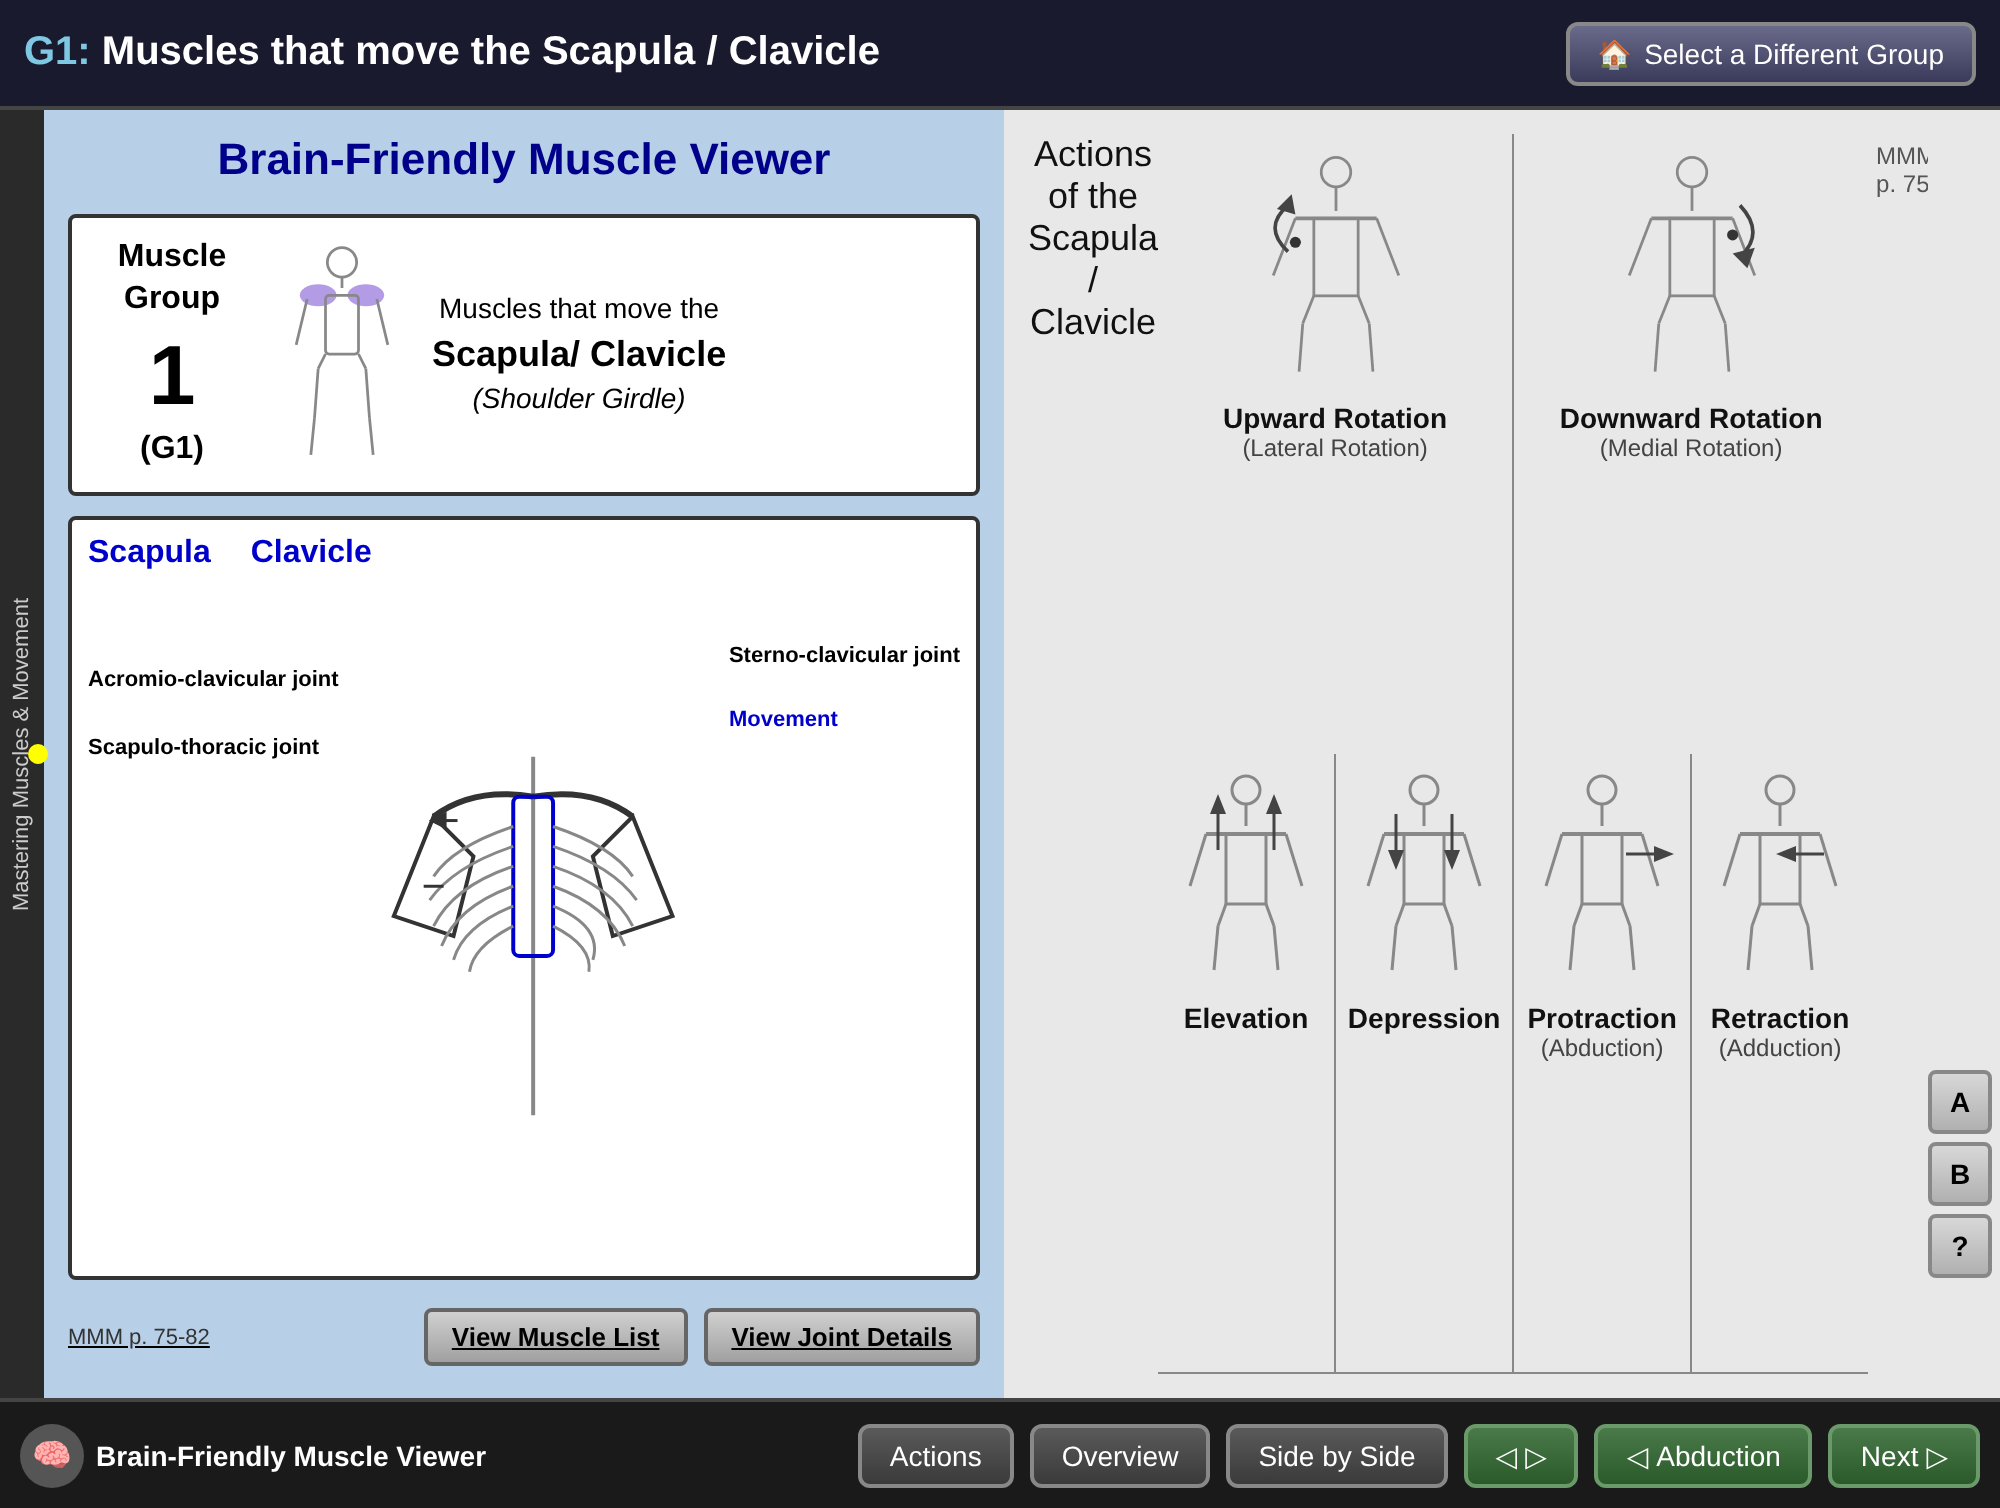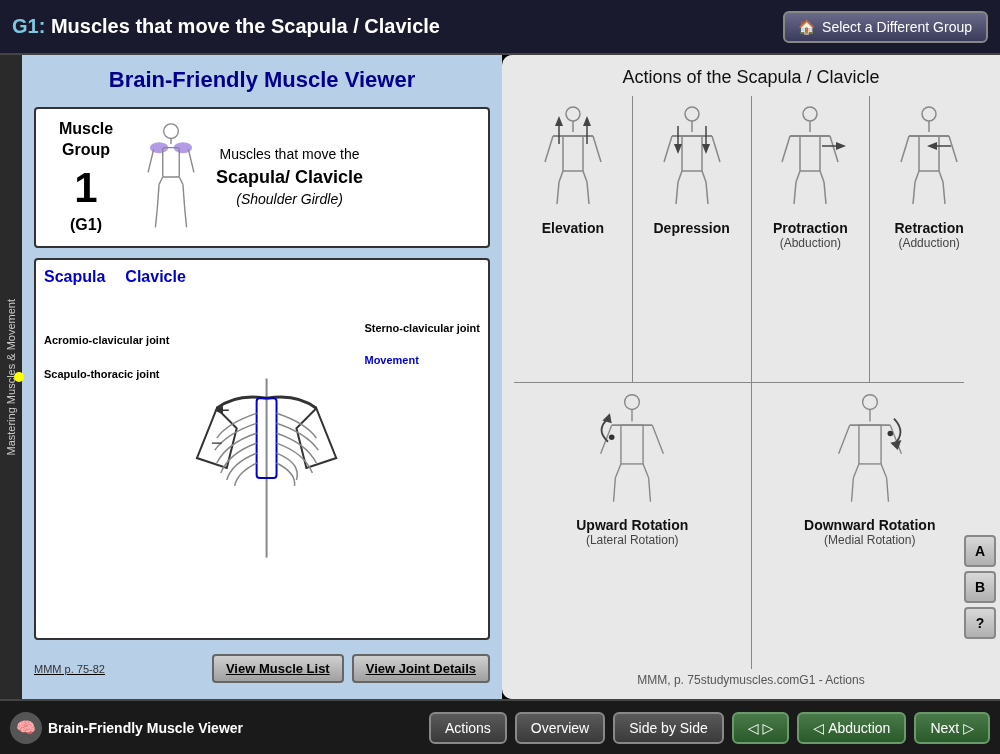--- a/index.html
+++ b/index.html
@@ -221,23 +221,22 @@
       cursor: pointer;
       color: #000;
     }
 
     
     #right-panel {
       flex: 1;
       background: #e8e8e8;
       padding: 12px;
       display: flex;
-      flex-direction: column;
+      flex-direction: row;
       overflow: hidden;
-      border-radius: 10px;
     }
 
     #right-panel-title {
       font-size: 18px;
       color: #111;
       text-align: center;
       margin-bottom: 8px;
     }
 
     #actions-grid {
@@ -536,20 +535,72 @@
         <button class="left-btn">View Joint Details</button>
       </div>
     </div>
 
   </div>
 
   <div id="right-panel">
     <div id="right-panel-title">Actions of the Scapula / Clavicle</div>
 
     <div id="actions-grid">
+
+      <div id="actions-bottom-row">
+
+        <div class="action-item" style="flex:2;">
+          <div class="action-figure" style="width:100px;height:120px;">
+            <svg viewBox="0 0 100 130" class="figure-svg">
+              <circle cx="50" cy="12" r="8" fill="none" stroke="#888" stroke-width="1.5"></circle>
+              <line x1="50" y1="20" x2="50" y2="33" stroke="#888" stroke-width="1.5"></line>
+              <line x1="28" y1="37" x2="72" y2="37" stroke="#888" stroke-width="2"></line>
+              <rect x="38" y="37" width="24" height="42" fill="none" stroke="#888" stroke-width="1.5"></rect>
+              <line x1="28" y1="37" x2="16" y2="68" stroke="#888" stroke-width="1.5"></line>
+              <line x1="72" y1="37" x2="84" y2="68" stroke="#888" stroke-width="1.5"></line>
+              <line x1="38" y1="79" x2="32" y2="94" stroke="#888" stroke-width="1.5"></line>
+              <line x1="62" y1="79" x2="68" y2="94" stroke="#888" stroke-width="1.5"></line>
+              <line x1="32" y1="94" x2="30" y2="120" stroke="#888" stroke-width="1.5"></line>
+              <line x1="68" y1="94" x2="70" y2="120" stroke="#888" stroke-width="1.5"></line>
+
+              <path d="M24,55 Q10,42 24,30" fill="none" stroke="#444" stroke-width="2"></path>
+              <polygon points="18,32 26,24 28,35" fill="#444"></polygon>
+
+              <circle cx="28" cy="50" r="3" fill="#333"></circle>
+            </svg>
+          </div>
+          <div class="action-label">Upward Rotation</div>
+          <div class="action-sublabel">(Lateral Rotation)</div>
+        </div>
+
+        <div class="action-item" style="flex:2;">
+          <div class="action-figure" style="width:100px;height:120px;">
+            <svg viewBox="0 0 100 130" class="figure-svg">
+              <circle cx="50" cy="12" r="8" fill="none" stroke="#888" stroke-width="1.5"></circle>
+              <line x1="50" y1="20" x2="50" y2="33" stroke="#888" stroke-width="1.5"></line>
+              <line x1="28" y1="37" x2="72" y2="37" stroke="#888" stroke-width="2"></line>
+              <rect x="38" y="37" width="24" height="42" fill="none" stroke="#888" stroke-width="1.5"></rect>
+              <line x1="28" y1="37" x2="16" y2="68" stroke="#888" stroke-width="1.5"></line>
+              <line x1="72" y1="37" x2="84" y2="68" stroke="#888" stroke-width="1.5"></line>
+              <line x1="38" y1="79" x2="32" y2="94" stroke="#888" stroke-width="1.5"></line>
+              <line x1="62" y1="79" x2="68" y2="94" stroke="#888" stroke-width="1.5"></line>
+              <line x1="32" y1="94" x2="30" y2="120" stroke="#888" stroke-width="1.5"></line>
+              <line x1="68" y1="94" x2="70" y2="120" stroke="#888" stroke-width="1.5"></line>
+
+              <path d="M76,30 Q90,45 76,58" fill="none" stroke="#444" stroke-width="2"></path>
+              <polygon points="72,56 80,64 84,53" fill="#444"></polygon>
+
+              <circle cx="72" cy="46" r="3" fill="#333"></circle>
+            </svg>
+          </div>
+          <div class="action-label">Downward Rotation</div>
+          <div class="action-sublabel">(Medial Rotation)</div>
+        </div>
+
+      </div>
 
       <div id="actions-top-row">
 
         <div class="action-item">
           <div class="action-figure">
             <svg viewBox="0 0 80 110" class="figure-svg">
 
               <circle cx="40" cy="10" r="7" fill="none" stroke="#888" stroke-width="1.5"></circle>
               <line x1="40" y1="17" x2="40" y2="28" stroke="#888" stroke-width="1.5"></line>
               <line x1="20" y1="32" x2="60" y2="32" stroke="#888" stroke-width="2"></line>
@@ -630,72 +681,20 @@
               <line x1="50" y1="67" x2="54" y2="78" stroke="#888" stroke-width="1.5"></line>
               <line x1="26" y1="78" x2="24" y2="100" stroke="#888" stroke-width="1.5"></line>
               <line x1="54" y1="78" x2="56" y2="100" stroke="#888" stroke-width="1.5"></line>
 
               <line x1="62" y1="42" x2="46" y2="42" stroke="#444" stroke-width="1.5"></line>
               <polygon points="48,38 38,42 48,46" fill="#444"></polygon>
             </svg>
           </div>
           <div class="action-label">Retraction</div>
           <div class="action-sublabel">(Adduction)</div>
-        </div>
-
-      </div>
-
-      <div id="actions-bottom-row">
-
-        <div class="action-item" style="flex:2;">
-          <div class="action-figure" style="width:100px;height:120px;">
-            <svg viewBox="0 0 100 130" class="figure-svg">
-              <circle cx="50" cy="12" r="8" fill="none" stroke="#888" stroke-width="1.5"></circle>
-              <line x1="50" y1="20" x2="50" y2="33" stroke="#888" stroke-width="1.5"></line>
-              <line x1="28" y1="37" x2="72" y2="37" stroke="#888" stroke-width="2"></line>
-              <rect x="38" y="37" width="24" height="42" fill="none" stroke="#888" stroke-width="1.5"></rect>
-              <line x1="28" y1="37" x2="16" y2="68" stroke="#888" stroke-width="1.5"></line>
-              <line x1="72" y1="37" x2="84" y2="68" stroke="#888" stroke-width="1.5"></line>
-              <line x1="38" y1="79" x2="32" y2="94" stroke="#888" stroke-width="1.5"></line>
-              <line x1="62" y1="79" x2="68" y2="94" stroke="#888" stroke-width="1.5"></line>
-              <line x1="32" y1="94" x2="30" y2="120" stroke="#888" stroke-width="1.5"></line>
-              <line x1="68" y1="94" x2="70" y2="120" stroke="#888" stroke-width="1.5"></line>
-
-              <path d="M24,55 Q10,42 24,30" fill="none" stroke="#444" stroke-width="2"></path>
-              <polygon points="18,32 26,24 28,35" fill="#444"></polygon>
-
-              <circle cx="28" cy="50" r="3" fill="#333"></circle>
-            </svg>
-          </div>
-          <div class="action-label">Upward Rotation</div>
-          <div class="action-sublabel">(Lateral Rotation)</div>
-        </div>
-
-        <div class="action-item" style="flex:2;">
-          <div class="action-figure" style="width:100px;height:120px;">
-            <svg viewBox="0 0 100 130" class="figure-svg">
-              <circle cx="50" cy="12" r="8" fill="none" stroke="#888" stroke-width="1.5"></circle>
-              <line x1="50" y1="20" x2="50" y2="33" stroke="#888" stroke-width="1.5"></line>
-              <line x1="28" y1="37" x2="72" y2="37" stroke="#888" stroke-width="2"></line>
-              <rect x="38" y="37" width="24" height="42" fill="none" stroke="#888" stroke-width="1.5"></rect>
-              <line x1="28" y1="37" x2="16" y2="68" stroke="#888" stroke-width="1.5"></line>
-              <line x1="72" y1="37" x2="84" y2="68" stroke="#888" stroke-width="1.5"></line>
-              <line x1="38" y1="79" x2="32" y2="94" stroke="#888" stroke-width="1.5"></line>
-              <line x1="62" y1="79" x2="68" y2="94" stroke="#888" stroke-width="1.5"></line>
-              <line x1="32" y1="94" x2="30" y2="120" stroke="#888" stroke-width="1.5"></line>
-              <line x1="68" y1="94" x2="70" y2="120" stroke="#888" stroke-width="1.5"></line>
-
-              <path d="M76,30 Q90,45 76,58" fill="none" stroke="#444" stroke-width="2"></path>
-              <polygon points="72,56 80,64 84,53" fill="#444"></polygon>
-
-              <circle cx="72" cy="46" r="3" fill="#333"></circle>
-            </svg>
-          </div>
-          <div class="action-label">Downward Rotation</div>
-          <div class="action-sublabel">(Medial Rotation)</div>
         </div>
 
       </div>
     </div>
 
     <div id="right-footer">
       <span>MMM, p. 75</span>
       <span>studymuscles.com</span>
       <span>G1 - Actions</span>
     </div>

